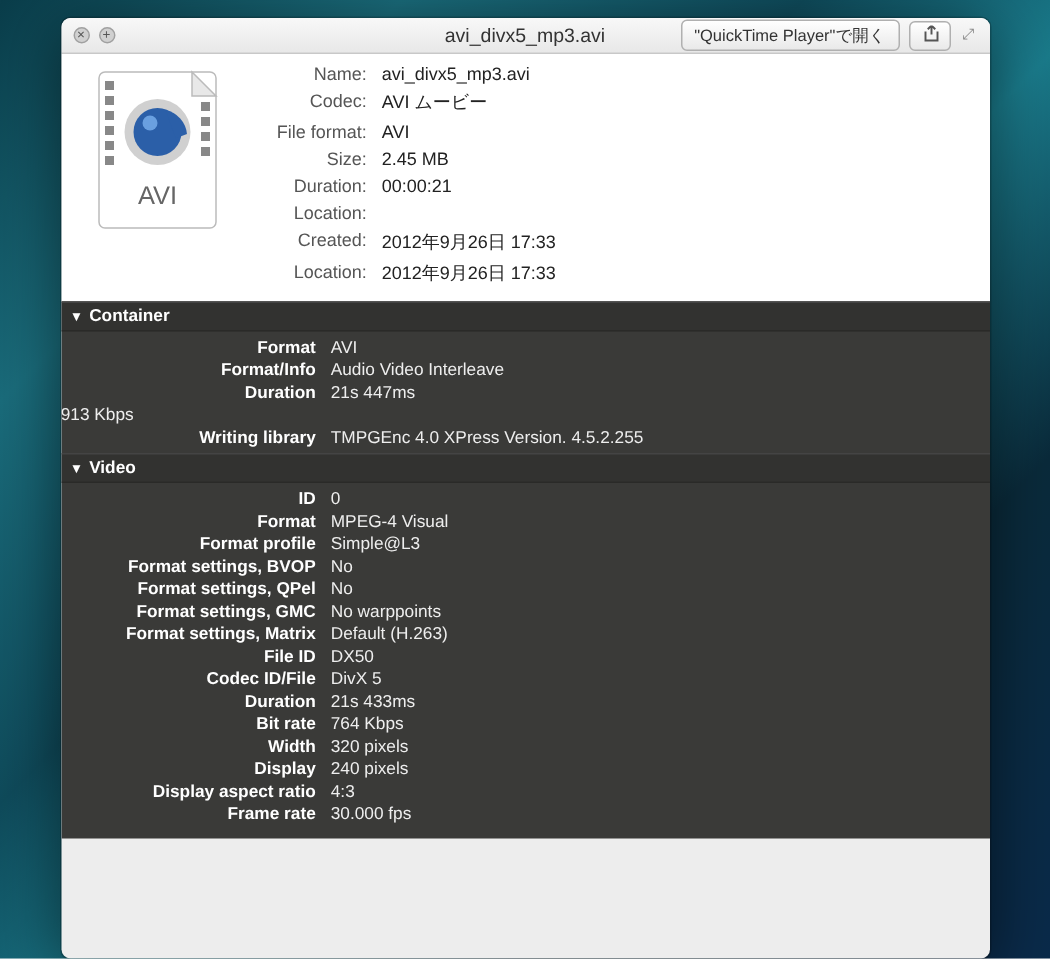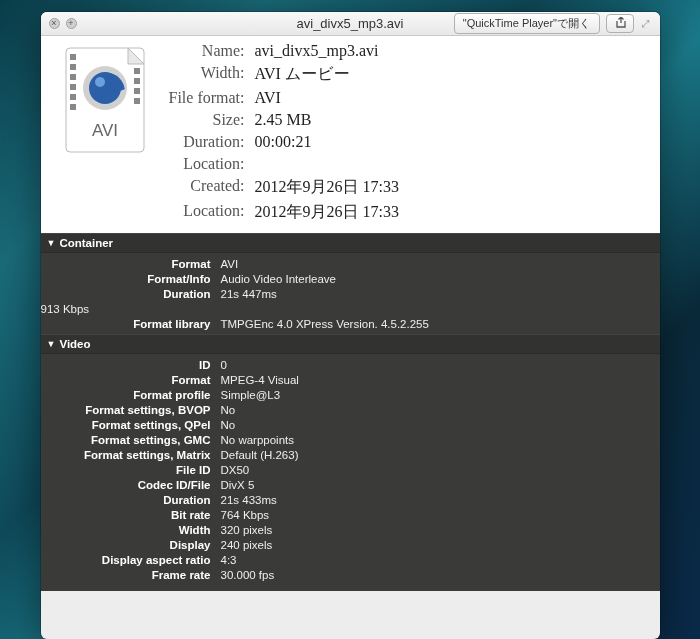--- a/index.html
+++ b/index.html
@@ -64,24 +64,23 @@
     display:flex; align-items:flex-start; justify-content:center;
     padding-top: 4px;
   }
   .file-icon svg { width: 90px; }
   .summary {
     flex: 1;
     display: grid;
     grid-template-columns: 82px 1fr;
     column-gap: 10px;
     row-gap: 4px;
-    font-size: 16px;
+    font-size: 12px;
     color: #333;
     padding-left: 4px;
-    font-family: Liberation Serif, serif;
   }
   .summary .k { text-align: right; color: #555; }
   .summary .v { color: #222; }
 
   .dark-pane {
     background: #3a3a38;
     color: #fff;
     font-size: 11.5px;
     padding-bottom: 6px;
   }
@@ -150,21 +149,21 @@
         <circle cx="45" cy="42" r="22" fill="#d0d0d0"></circle>
         <circle cx="45" cy="42" r="16" fill="#2b5fa8"></circle>
         <circle cx="40" cy="36" r="5" fill="#6aa0e0"></circle>
         <path d="M55 30 A18 18 0 0 1 63 50 L55 50 Z" fill="#2b5fa8" transform="rotate(-20 45 42)"></path>
         <text x="45" y="90" text-anchor="middle" font-size="17" font-family="Helvetica" fill="#666">AVI</text>
       </svg>
     </div>
     <div class="summary">
       <div class="k">Name:</div>
         <div class="v">avi_divx5_mp3.avi</div>
-      <div class="k">Width:</div>
+      <div class="k">Codec:</div>
         <div class="v">AVI ムービー</div>
       <div class="k">File format:</div>
         <div class="v">AVI</div>
       <div class="k">Size:</div>
         <div class="v">2.45 MB</div>
       <div class="k">Duration:</div>
         <div class="v">00:00:21</div>
       <div class="k">Location:</div>
         <div class="v"></div>
       <div class="k">Created:</div>
@@ -190,21 +189,21 @@
           <div class="dv">Audio Video Interleave</div>
         </div>
         <div class="kv">
           <div class="dk">Duration</div>
           <div class="dv">21s 447ms</div>
         </div>
         <div class="kv">
           <div class="dv">913 Kbps</div>
         </div>
         <div class="kv">
-          <div class="dk">Format library</div>
+          <div class="dk">Writing library</div>
           <div class="dv">TMPGEnc 4.0 XPress Version. 4.5.2.255</div>
         </div>
       </div>
 
     <div class="section-head">
       <span class="arrow">▼</span>
       <span>Video</span>
     </div>
     <div class="section-body" id="video-body">
         <div class="kv">

